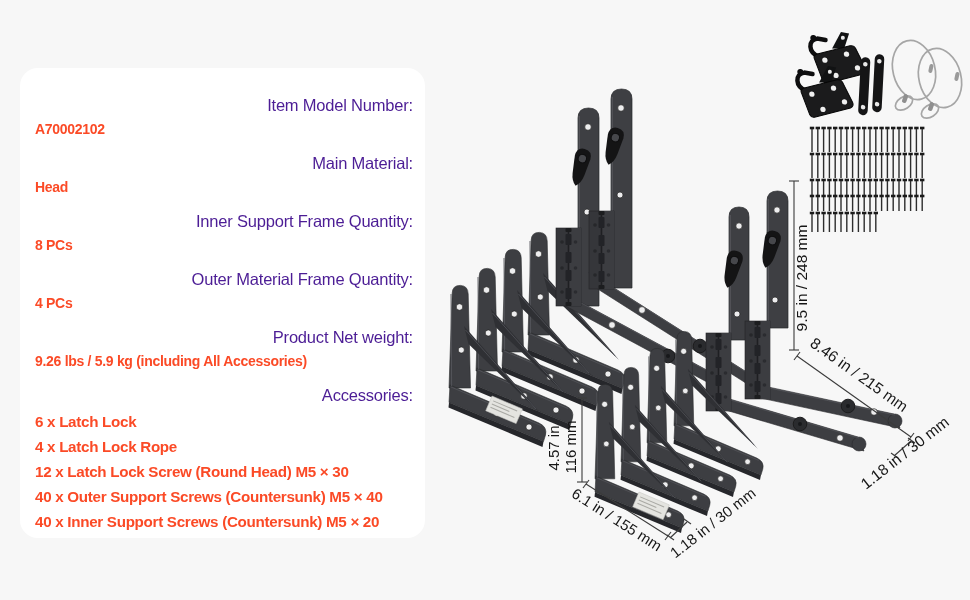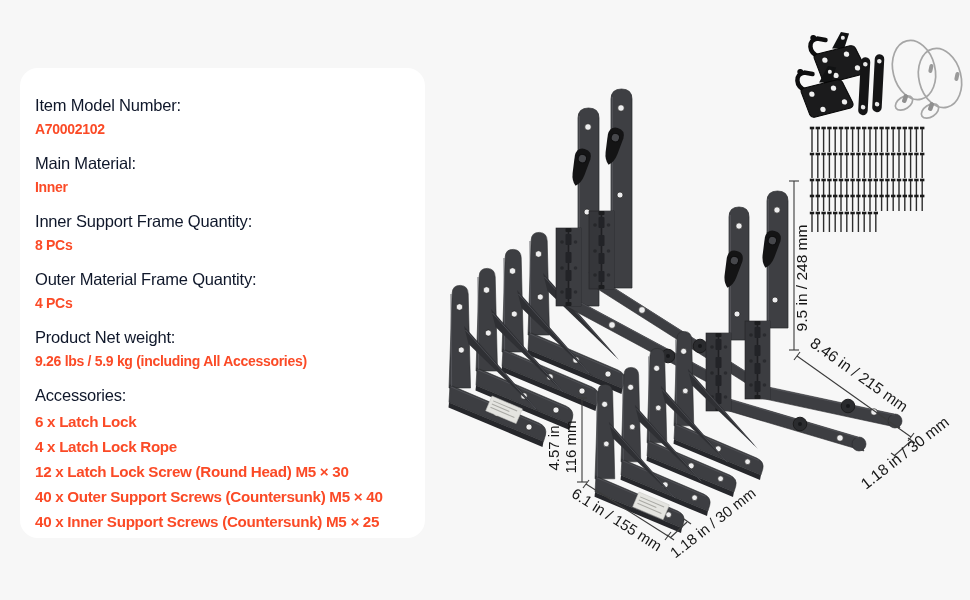--- a/index.html
+++ b/index.html
@@ -8,22 +8,22 @@
     background:#f7f7f7;
     font-family:"Liberation Sans","DejaVu Sans",sans-serif;
   }
   .spec-card{
     position:absolute;left:20px;top:68px;width:405px;height:470px;
     background:#ffffff;border-radius:18px;box-sizing:border-box;
     padding:27px 12px 0 15px;
   }
   .spec-group{margin-bottom:14px;}
   .spec-label{
-    font-size:16.5px;line-height:20px;color:#0f172a;
-    letter-spacing:-0.2px;margin-bottom:4px;white-space:nowrap;
+    font-size:16.5px;line-height:20px;color:#4c1d95;
+    letter-spacing:-0.2px;margin-bottom:4px;white-space:nowrap;text-align:right;
   }
   .spec-value{
     font-size:14px;line-height:20px;font-weight:700;color:#fb4a26;
     letter-spacing:-0.3px;white-space:nowrap;
   }
   .acc-item{
     font-size:15.2px;line-height:25px;font-weight:700;color:#fb4a26;
     letter-spacing:-0.3px;white-space:nowrap;
   }
   .illustration{position:absolute;left:425px;top:0;}
@@ -32,41 +32,41 @@
 </head>
 <body>
 
 <div class="spec-card">
   <div class="spec-group">
     <div class="spec-label">Item Model Number:</div>
     <div class="spec-value">A70002102</div>
   </div>
   <div class="spec-group">
     <div class="spec-label">Main Material:</div>
-    <div class="spec-value">Inner</div>
+    <div class="spec-value">Head</div>
   </div>
   <div class="spec-group">
     <div class="spec-label">Inner Support Frame Quantity:</div>
     <div class="spec-value">8 PCs</div>
   </div>
   <div class="spec-group">
     <div class="spec-label">Outer Material Frame Quantity:</div>
     <div class="spec-value">4 PCs</div>
   </div>
   <div class="spec-group">
     <div class="spec-label">Product Net weight:</div>
     <div class="spec-value">9.26 lbs / 5.9 kg  (including All Accessories)</div>
   </div>
   <div class="spec-group">
     <div class="spec-label">Accessories:</div>
     <div class="acc-item">6 x Latch Lock</div>
     <div class="acc-item">4 x Latch Lock Rope</div>
     <div class="acc-item">12 x Latch Lock Screw (Round Head) M5 × 30</div>
     <div class="acc-item">40 x Outer Support Screws (Countersunk) M5 × 40</div>
-    <div class="acc-item">40 x Inner Support Screws (Countersunk) M5 × 25</div>
+    <div class="acc-item">40 x Inner Support Screws (Countersunk) M5 × 20</div>
   </div>
 </div>
 
 <svg id="illu" class="illustration" width="545" height="600" viewBox="425 0 545 600">
 
   <defs>
 
     <g id="ib">
       <path d="M0 2 L3.2 -93 Q3.6 -101 11.5 -100.6 Q19 -100.2 19.2 -92 L21.5 2 Z" fill="#3d3e42" stroke="#2a2b2e" stroke-width="0.6"></path>
       <path d="M15 -60 L80 14 L91 27 L19.5 -42 Z" fill="#2f3034"></path>

